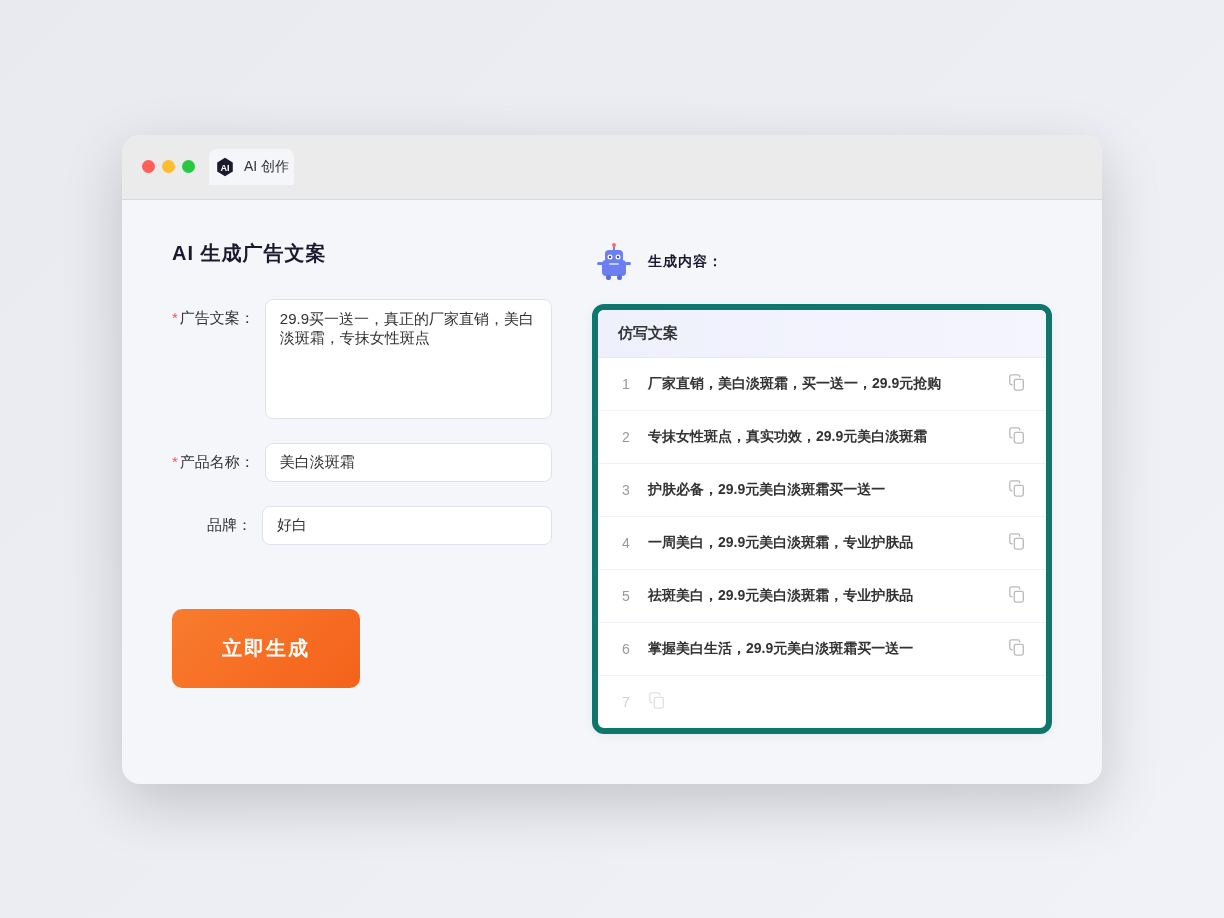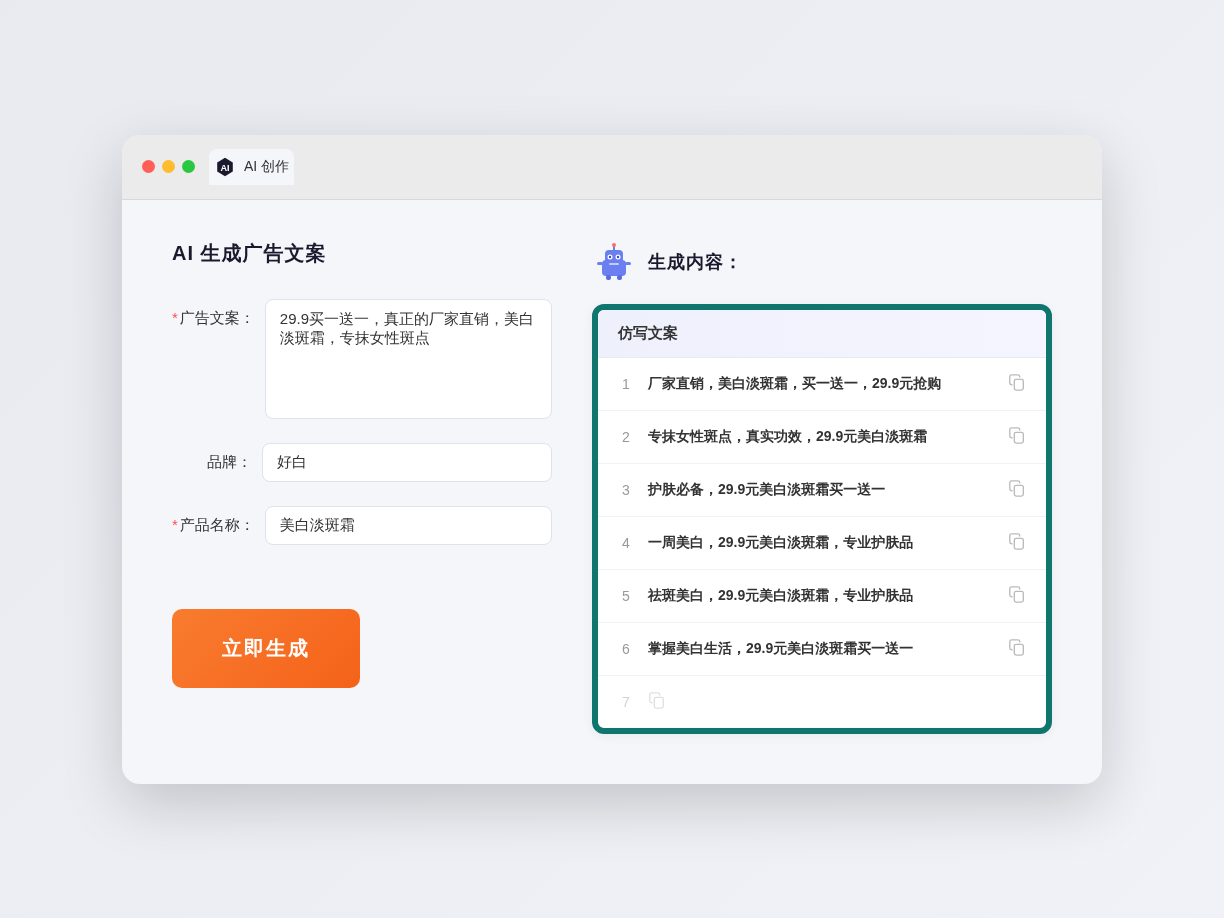--- a/index.html
+++ b/index.html
@@ -147,21 +147,21 @@
       gap: 12px;
       margin-bottom: 20px;
     }
 
     .robot-icon {
       width: 44px;
       height: 44px;
     }
 
     .right-title {
-      font-size: 18px;
+      font-size: 14px;
       font-weight: 600;
       color: #1a1a2e;
       letter-spacing: 1px;
     }
 
     .results-card {
       background: #fff;
       border-radius: 12px;
       border: 6px solid #0f766e;
       overflow: hidden;
@@ -237,33 +237,33 @@
       
       <div class="form-group">
         <label class="form-label">
           <span class="required-star">*</span><span>广告文案：</span>
         </label>
         <textarea class="form-input form-textarea" style="">29.9买一送一，真正的厂家直销，美白淡斑霜，专抹女性斑点</textarea>
       </div>
 
       
       <div class="form-group">
-        <label class="form-label">品牌：</label>
-        <input type="text" class="form-input" value="好白" style="">
-      </div>
-
-      
-      <div class="form-group">
         <label class="form-label">
           <span class="required-star">*</span><span>产品名称：</span>
         </label>
         <input type="text" class="form-input" value="美白淡斑霜" style="">
       </div>
 
       
+      <div class="form-group">
+        <label class="form-label">品牌：</label>
+        <input type="text" class="form-input" value="好白" style="">
+      </div>
+
+      
       <button class="generate-btn">立即生成</button>
     </div>
 
     <div class="right-panel">
       <div class="right-header">
 
         <svg class="robot-icon" viewBox="0 0 44 44" fill="none">
 
           <rect x="10" y="20" width="24" height="16" rx="4" fill="#6b7ff0"></rect>
 

